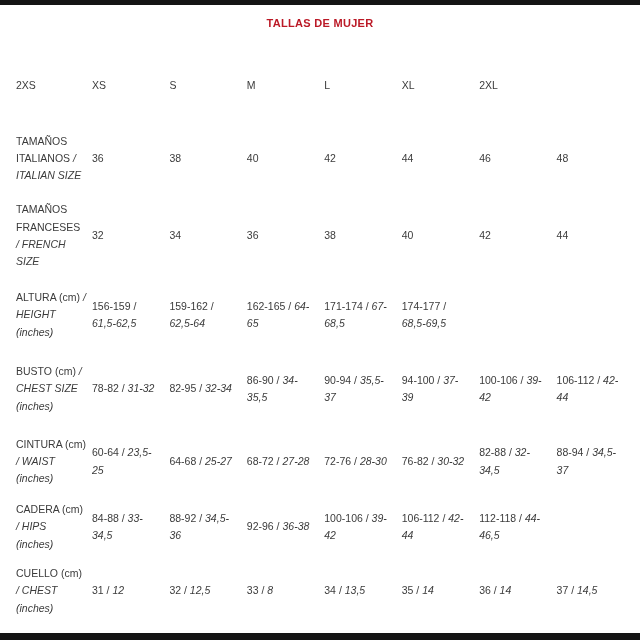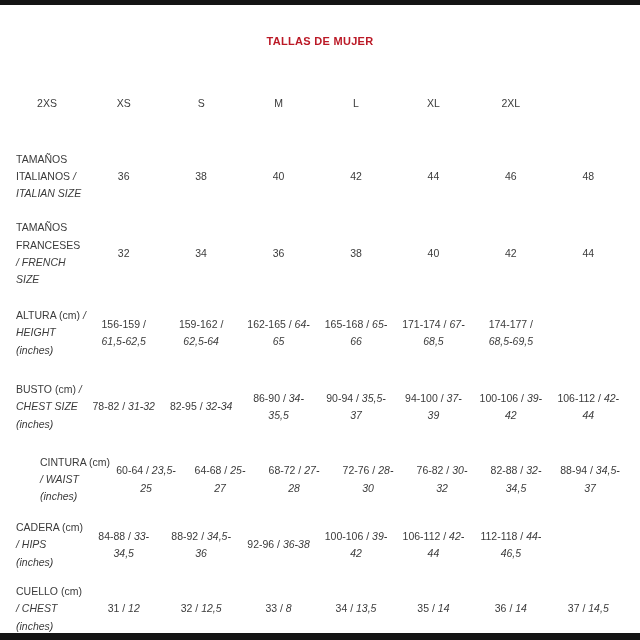--- a/index.html
+++ b/index.html
@@ -15,21 +15,21 @@
   }
   .edge-bar {
     position: absolute;
     left: 0;
     width: 100%;
     background: #141414;
   }
   .edge-bar.top { top: 0; height: 5px; }
   .edge-bar.bottom { bottom: 0; height: 7px; }
   .title {
-    margin-top: 35px;
+    margin-top: 17px;
     text-align: center;
     font-size: 11px;
     font-weight: 700;
     letter-spacing: 0.3px;
     color: #bb1926;
   }
   .size-table {
     margin-top: 20px;
     padding: 0 6px 0 16px;
   }
@@ -37,36 +37,35 @@
     display: grid;
     grid-template-columns: 76px repeat(7, 1fr);
     align-items: center;
   }
   
   .trow:nth-child(1) { height: 74px; }
   .trow:nth-child(2) { height: 71px; }
   .trow:nth-child(3) { height: 84px; }
   .trow:nth-child(4) { height: 74px; }
   .trow:nth-child(5) { height: 74px; }
-  .trow:nth-child(6) { height: 71px; margin-left: 24px; }
+  .trow:nth-child(6) { height: 71px; }
   .trow:nth-child(7) { height: 60px; }
   .trow:nth-child(8) { height: 68px; }
   .tlabel {
     font-size: 10.5px;
     line-height: 1.65;
     padding-right: 6px;
     color: #3b3b3b;
   }
   .tlabel .en { font-style: italic; }
   .tcell {
     font-size: 10.5px;
     line-height: 1.65;
     padding-right: 14px;
     color: #3b3b3b;
-    text-align: center;
   }
   .tcell .in { font-style: italic; }
 </style>
 </head>
 <body>
 
 <div class="page">
   <div class="edge-bar top"></div>
   <div class="title">TALLAS DE MUJER</div>
   <div class="size-table">
@@ -97,21 +96,20 @@
         <div class="tcell"><span class="cm">38</span></div>
         <div class="tcell"><span class="cm">40</span></div>
         <div class="tcell"><span class="cm">42</span></div>
         <div class="tcell"><span class="cm">44</span></div>
       </div>
       <div class="trow">
         <div class="tlabel"><span class="es">ALTURA (cm) </span><span class="en">/ HEIGHT (inches)</span></div>
         <div class="tcell"><span class="cm">156-159 / </span><span class="in">61,5-62,5</span></div>
         <div class="tcell"><span class="cm">159-162 / </span><span class="in">62,5-64</span></div>
         <div class="tcell"><span class="cm">162-165 / </span><span class="in">64-65</span></div>
-        <div class="tcell"><span class="cm">165-168 / </span><span class="in">65-66</span></div>
         <div class="tcell"><span class="cm">171-174 / </span><span class="in">67-68,5</span></div>
         <div class="tcell"><span class="cm">174-177 / </span><span class="in">68,5-69,5</span></div>
       </div>
       <div class="trow">
         <div class="tlabel"><span class="es">BUSTO (cm) </span><span class="en">/ CHEST SIZE (inches)</span></div>
         <div class="tcell"><span class="cm">78-82 / </span><span class="in">31-32</span></div>
         <div class="tcell"><span class="cm">82-95 / </span><span class="in">32-34</span></div>
         <div class="tcell"><span class="cm">86-90 / </span><span class="in">34-35,5</span></div>
         <div class="tcell"><span class="cm">90-94 / </span><span class="in">35,5-37</span></div>
         <div class="tcell"><span class="cm">94-100 / </span><span class="in">37-39</span></div>

